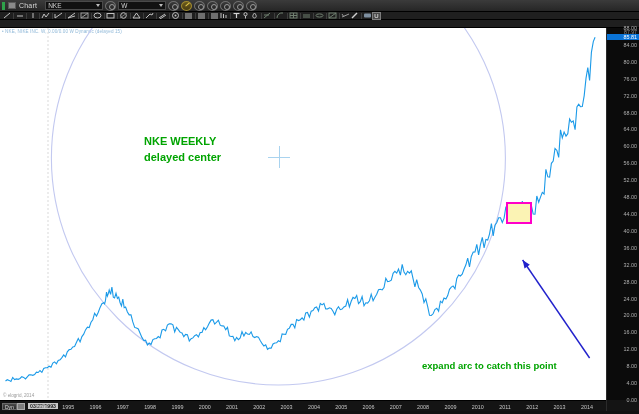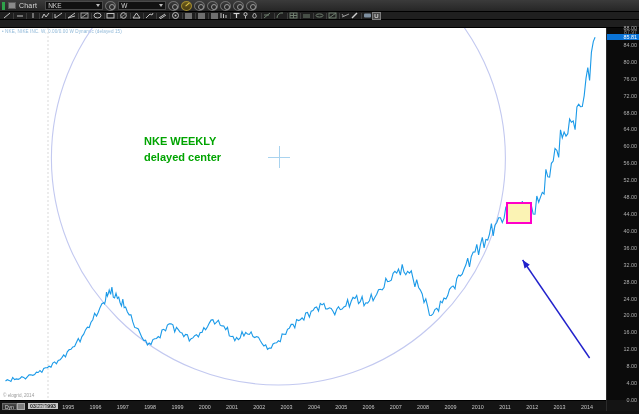--- a/index.html
+++ b/index.html
@@ -416,20 +416,21 @@
           <polygon id="arrowhead" points="522.6486486486476,232 524.5204787672988,240.41048464756403 529.804446077715,236.7994336284766" fill="#2222cc"></polygon>
         </g>
       </svg>
 
       <div class="crosshair" style="left:268px; top:118px; width:22px; height:22px;"></div>
 
       <div class="magbox" id="magbox" style="left: 505.649px; top: 173.545px; width: 26px; height: 22.7955px;"></div>
 
       <div class="anno" style="left:144px; top:106px;">NKE WEEKLY</div>
       <div class="anno" style="left:144px; top:122px;">delayed center</div>
+      <div class="anno small" style="left:422px; top:331px;">expand arc to catch this point</div>
 
       <div class="copyright">© elogrid, 2014</div>
     </div>
 
     <div class="yaxis">
       <div class="ytop">87.97</div>
       <div id="yticks">
           <div class="ytick" style="top: 0px;">88.00</div>
           <div class="ytick" style="top: 16.9091px;">84.00</div>
           <div class="ytick" style="top: 33.8182px;">80.00</div>

